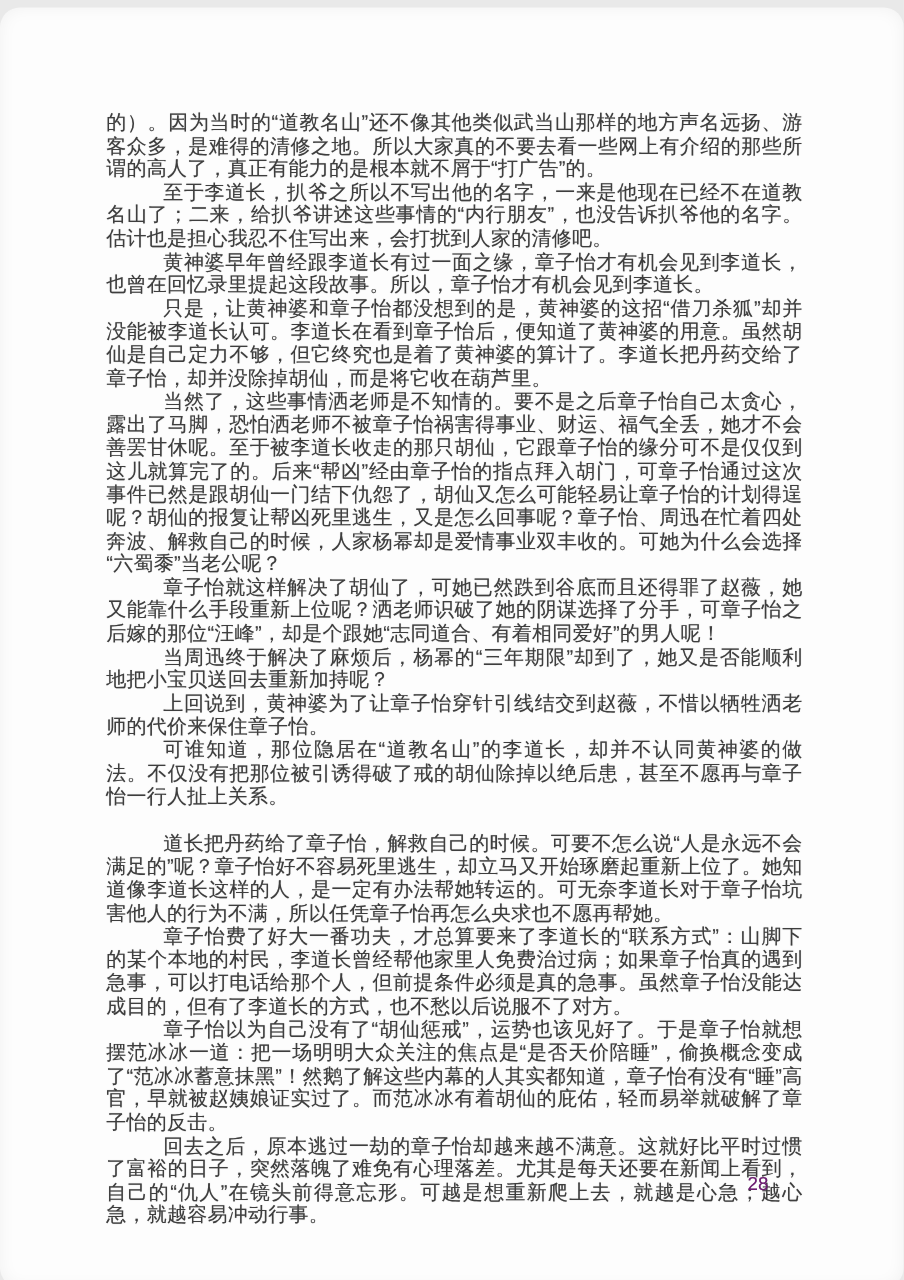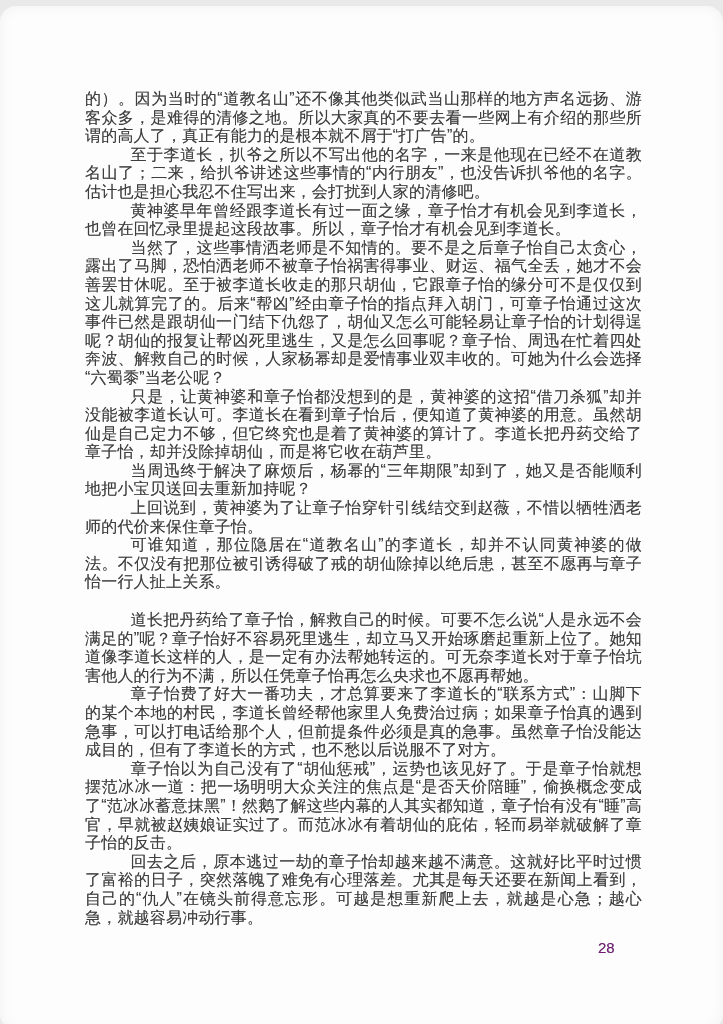--- a/index.html
+++ b/index.html
@@ -44,22 +44,23 @@
   }
 </style>
 </head>
 <body>
 
 <div class="scan-page">
   <div class="text-block">
     <p class="no-indent">的）。因为当时的“道教名山”还不像其他类似武当山那样的地方声名远扬、游客众多，是难得的清修之地。所以大家真的不要去看一些网上有介绍的那些所谓的高人了，真正有能力的是根本就不屑于“打广告”的。</p>
     <p>至于李道长，扒爷之所以不写出他的名字，一来是他现在已经不在道教名山了；二来，给扒爷讲述这些事情的“内行朋友”，也没告诉扒爷他的名字。估计也是担心我忍不住写出来，会打扰到人家的清修吧。</p>
     <p>黄神婆早年曾经跟李道长有过一面之缘，章子怡才有机会见到李道长，也曾在回忆录里提起这段故事。所以，章子怡才有机会见到李道长。</p>
+    <p>只是，让黄神婆和章子怡都没想到的是，黄神婆的这招“借刀杀狐”却并没能被李道长认可。李道长在看到章子怡后，便知道了黄神婆的用意。虽然胡仙是自己定力不够，但它终究也是着了黄神婆的算计了。李道长把丹药交给了章子怡，却并没除掉胡仙，而是将它收在葫芦里。</p>
     <p>当然了，这些事情洒老师是不知情的。要不是之后章子怡自己太贪心，露出了马脚，恐怕洒老师不被章子怡祸害得事业、财运、福气全丢，她才不会善罢甘休呢。至于被李道长收走的那只胡仙，它跟章子怡的缘分可不是仅仅到这儿就算完了的。后来“帮凶”经由章子怡的指点拜入胡门，可章子怡通过这次事件已然是跟胡仙一门结下仇怨了，胡仙又怎么可能轻易让章子怡的计划得逞呢？胡仙的报复让帮凶死里逃生，又是怎么回事呢？章子怡、周迅在忙着四处奔波、解救自己的时候，人家杨幂却是爱情事业双丰收的。可她为什么会选择“六蜀黍”当老公呢？</p>
-    <p>只是，让黄神婆和章子怡都没想到的是，黄神婆的这招“借刀杀狐”却并没能被李道长认可。李道长在看到章子怡后，便知道了黄神婆的用意。虽然胡仙是自己定力不够，但它终究也是着了黄神婆的算计了。李道长把丹药交给了章子怡，却并没除掉胡仙，而是将它收在葫芦里。</p>
+    <p>章子怡就这样解决了胡仙了，可她已然跌到谷底而且还得罪了赵薇，她又能靠什么手段重新上位呢？洒老师识破了她的阴谋选择了分手，可章子怡之后嫁的那位“汪峰”，却是个跟她“志同道合、有着相同爱好”的男人呢！</p>
     <p>当周迅终于解决了麻烦后，杨幂的“三年期限”却到了，她又是否能顺利地把小宝贝送回去重新加持呢？</p>
     <p>上回说到，黄神婆为了让章子怡穿针引线结交到赵薇，不惜以牺牲洒老师的代价来保住章子怡。</p>
     <p>可谁知道，那位隐居在“道教名山”的李道长，却并不认同黄神婆的做法。不仅没有把那位被引诱得破了戒的胡仙除掉以绝后患，甚至不愿再与章子怡一行人扯上关系。</p>
     <p class="gap-above">道长把丹药给了章子怡，解救自己的时候。可要不怎么说“人是永远不会满足的”呢？章子怡好不容易死里逃生，却立马又开始琢磨起重新上位了。她知道像李道长这样的人，是一定有办法帮她转运的。可无奈李道长对于章子怡坑害他人的行为不满，所以任凭章子怡再怎么央求也不愿再帮她。</p>
     <p>章子怡费了好大一番功夫，才总算要来了李道长的“联系方式”：山脚下的某个本地的村民，李道长曾经帮他家里人免费治过病；如果章子怡真的遇到急事，可以打电话给那个人，但前提条件必须是真的急事。虽然章子怡没能达成目的，但有了李道长的方式，也不愁以后说服不了对方。</p>
     <p>章子怡以为自己没有了“胡仙惩戒”，运势也该见好了。于是章子怡就想摆范冰冰一道：把一场明明大众关注的焦点是“是否天价陪睡”，偷换概念变成了“范冰冰蓄意抹黑”！然鹅了解这些内幕的人其实都知道，章子怡有没有“睡”高官，早就被赵姨娘证实过了。而范冰冰有着胡仙的庇佑，轻而易举就破解了章子怡的反击。</p>
     <p>回去之后，原本逃过一劫的章子怡却越来越不满意。这就好比平时过惯了富裕的日子，突然落魄了难免有心理落差。尤其是每天还要在新闻上看到，自己的“仇人”在镜头前得意忘形。可越是想重新爬上去，就越是心急；越心急，就越容易冲动行事。</p>
   </div>
   <div class="page-number">28</div>
 </div>

